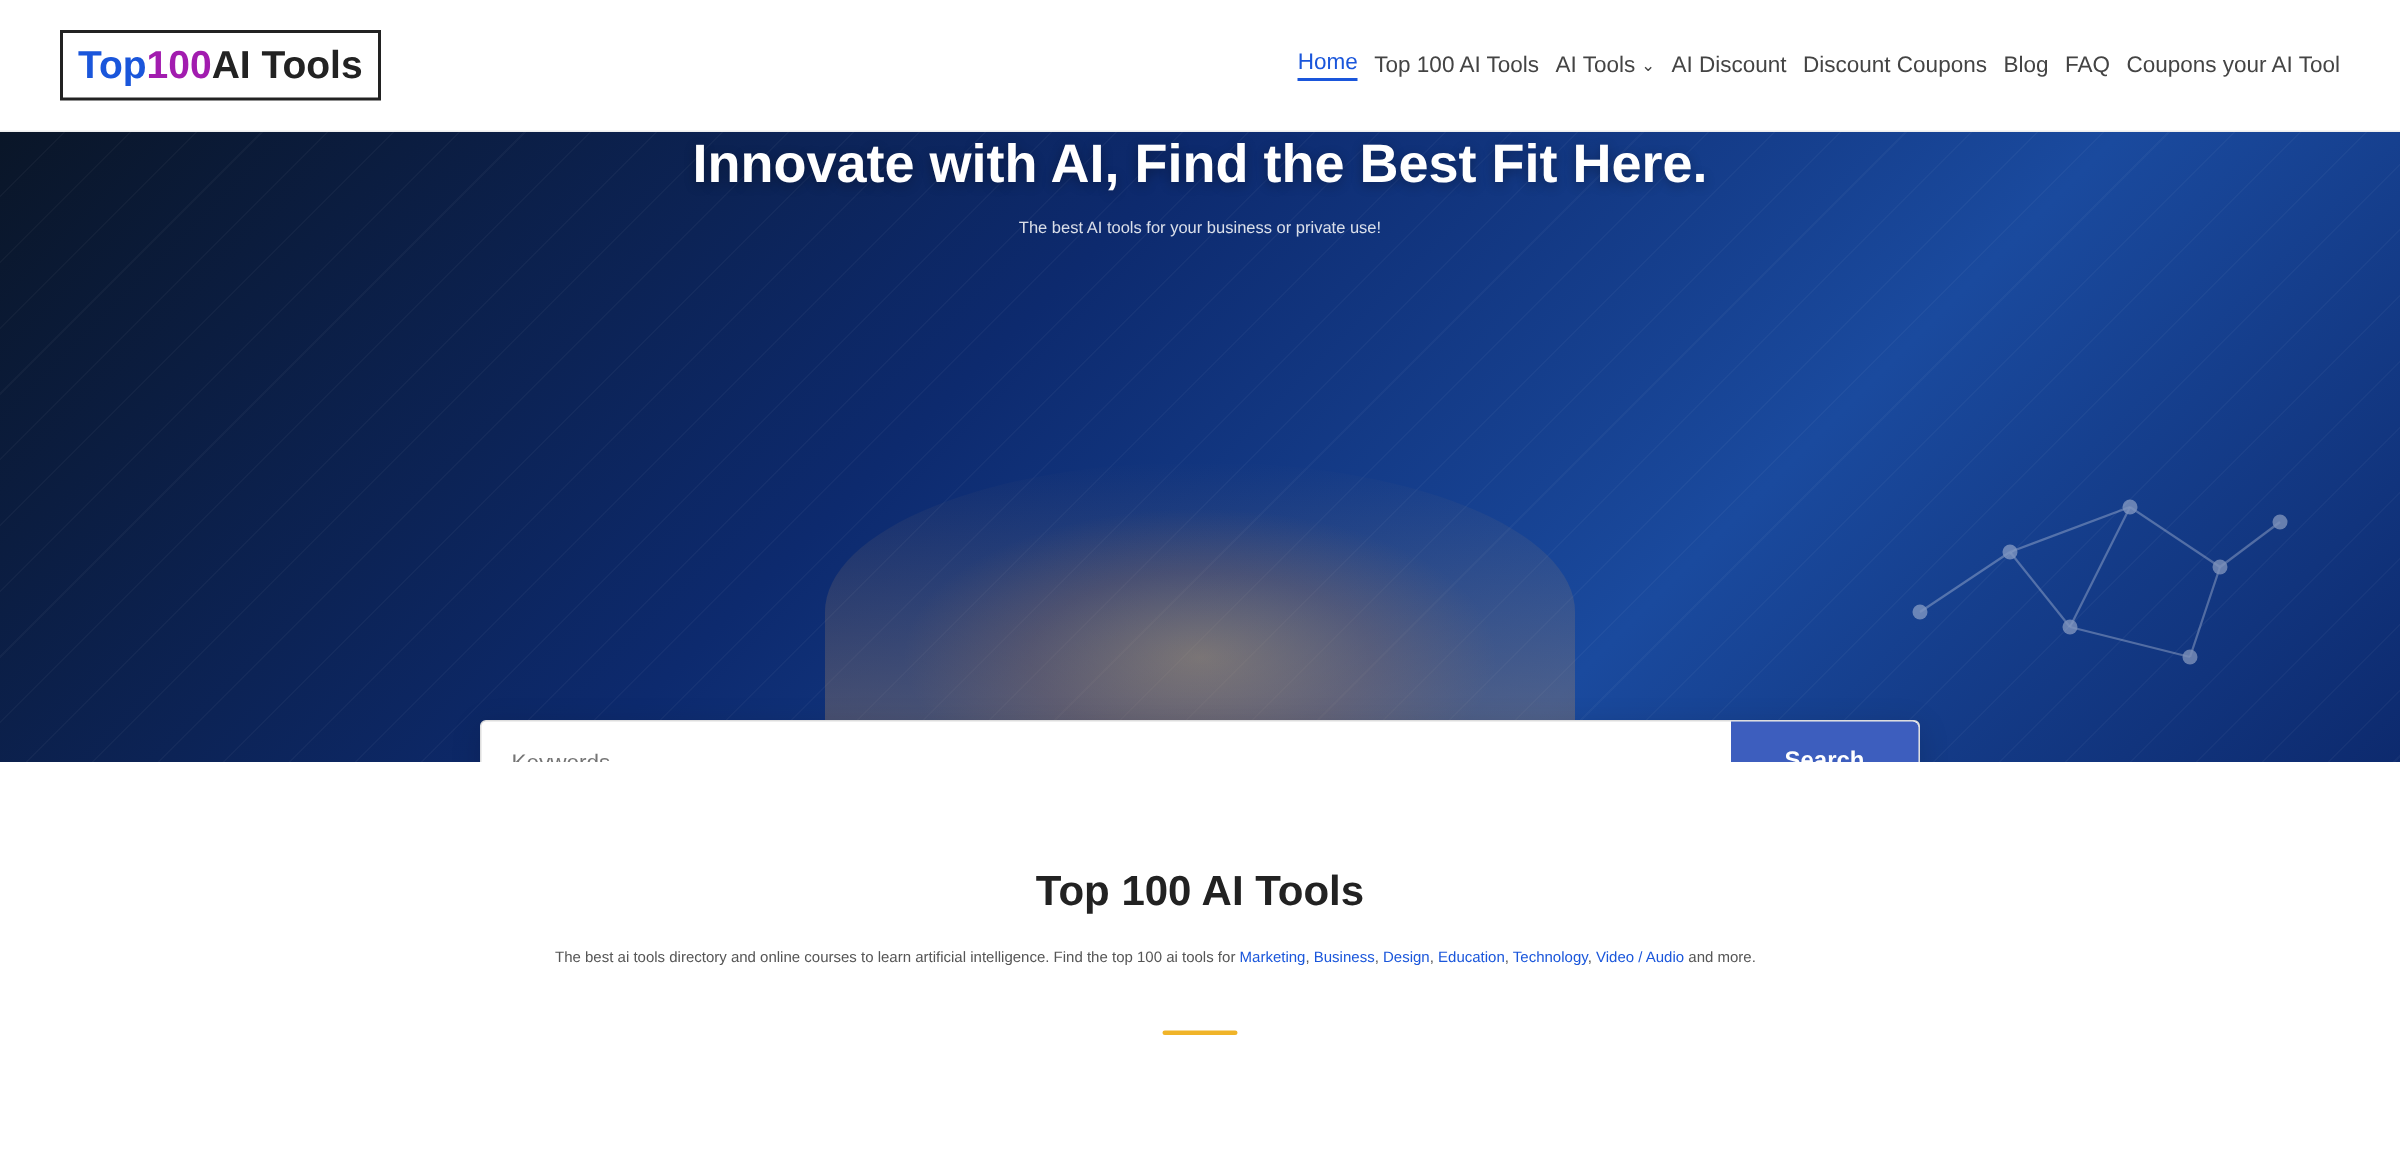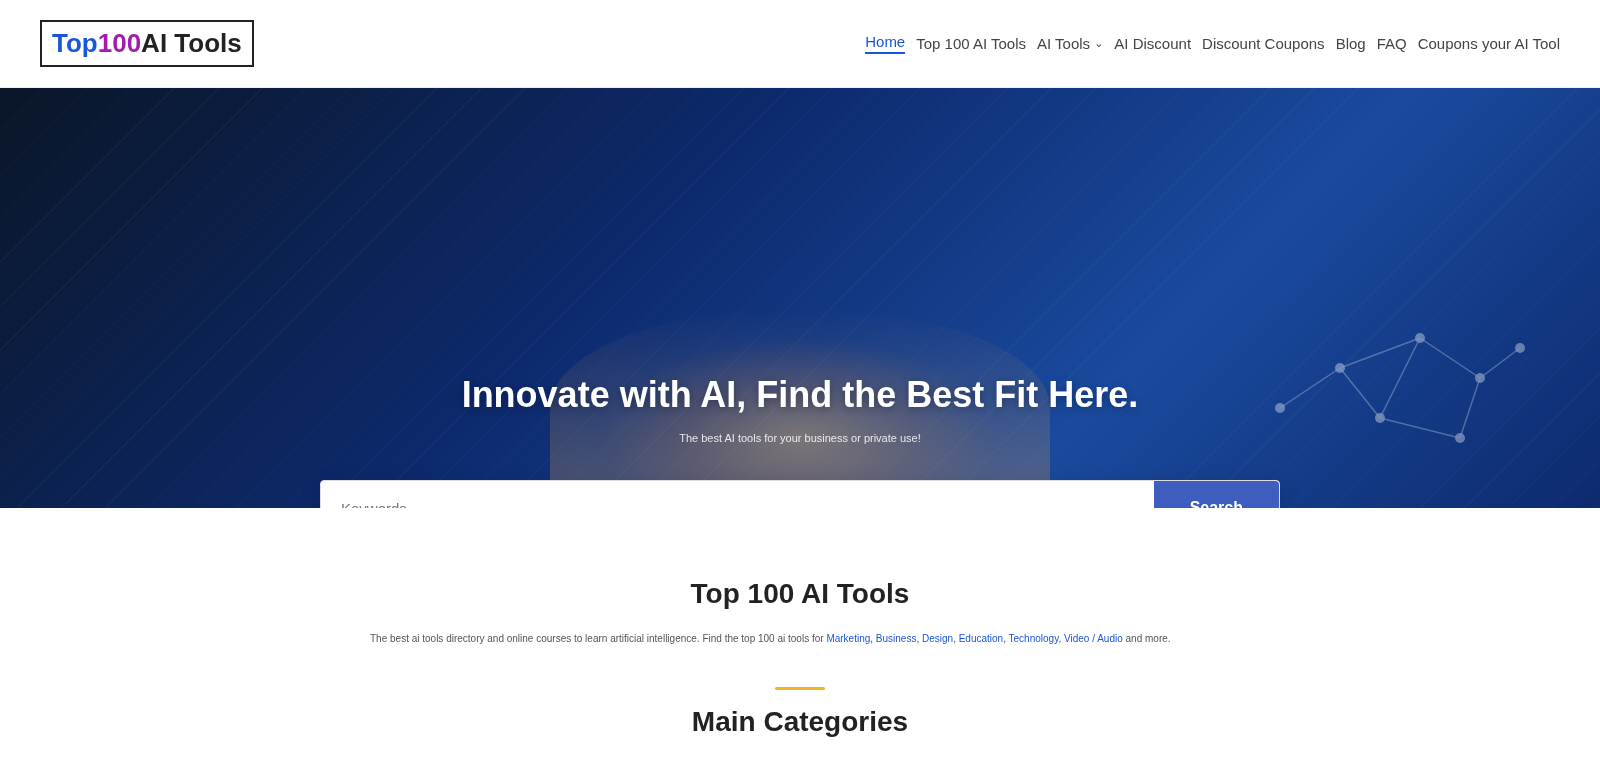--- a/index.html
+++ b/index.html
@@ -50,21 +50,21 @@
 
     
     .hero {
       position: relative;
       width: 100%;
       height: 420px;
       background: linear-gradient(135deg, #0a1628 0%, #0d2a6e 40%, #1a4a9e 70%, #0d2a6e 100%);
       display: flex;
       flex-direction: column;
       align-items: center;
-      justify-content: flex-end;
+      justify-content: flex-start;
       overflow: hidden;
     }
     .hero::before {
       content: '';
       position: absolute;
       inset: 0;
       background: repeating-linear-gradient(
         135deg,
         transparent,
         transparent 30px,
@@ -247,15 +247,14 @@
 
 <main class="main-content">
   <h2 class="section-title">Top 100 AI Tools</h2>
   <p class="section-description">
     The best ai tools directory and online courses to learn artificial intelligence. Find the top 100 ai tools for <a>Marketing</a>, <a>Business</a>, <a>Design</a>, <a>Education</a>, <a>Technology</a>, <a>Video / Audio</a> and more.
   </p>
 
   <div class="divider-wrapper">
     <div class="divider-line"></div>
   </div>
-  <h2 class="categories-title">Main Categories</h2>
 
 </main>
 
 </body></html>

